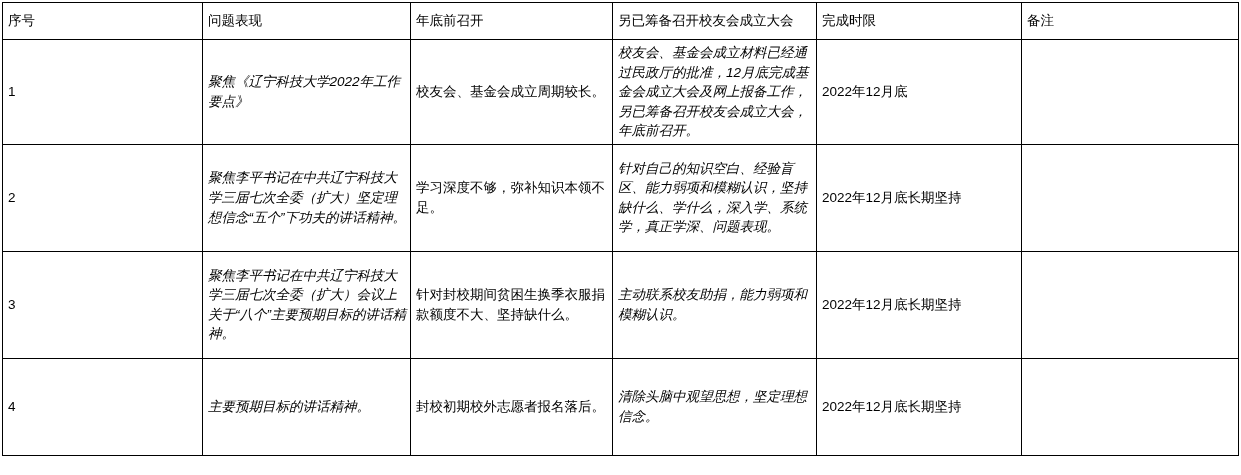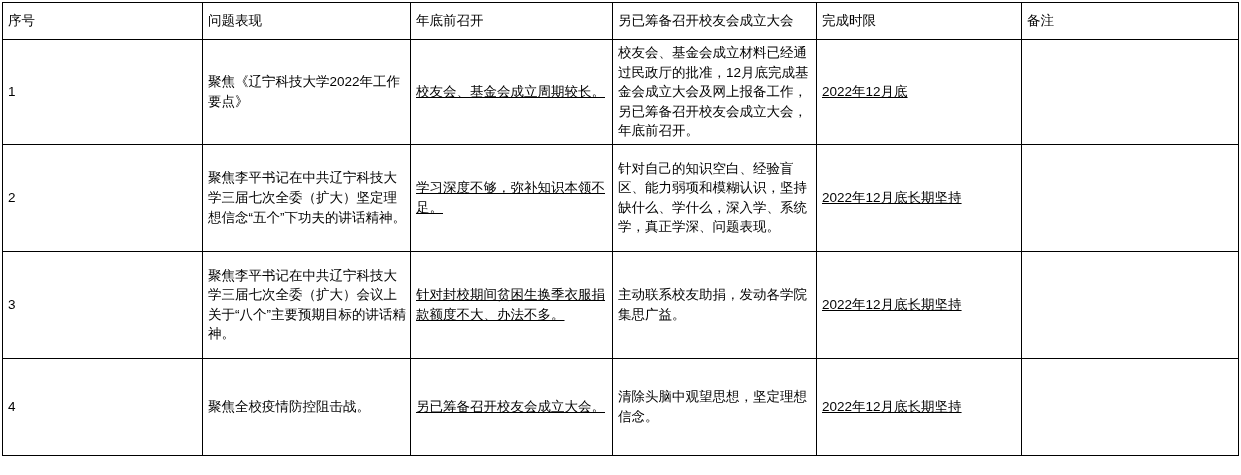--- a/index.html
+++ b/index.html
@@ -38,22 +38,22 @@
   .col-pledge { width: 204px; }
   .col-due    { width: 205px; }
   .col-note   { width: 217px; }
 
   tbody tr.r1 td { height: 76px; }
   tbody tr.r2 td { height: 100px; }
   tbody tr.r3 td { height: 100px; }
   tbody tr.r4 td { height: 90px; }
 
   .cell-index { vertical-align: middle; }
-  .cell-text  { vertical-align: middle; }
-  .cell-mid   { vertical-align: middle; text-decoration: underline; }
+  .cell-text  { vertical-align: middle; font-style: italic; }
+  .cell-mid   { vertical-align: middle; }
 </style>
 </head>
 <body>
 
 <table class="doc-table">
   <colgroup>
     <col class="col-no">
     <col class="col-cat">
     <col class="col-man">
     <col class="col-pledge">
@@ -83,27 +83,27 @@
       <td class="cell-index">2</td>
       <td class="cell-text">聚焦李平书记在中共辽宁科技大学三届七次全委（扩大）坚定理想信念“五个”下功夫的讲话精神。</td>
       <td class="cell-mid">学习深度不够，弥补知识本领不足。</td>
       <td class="cell-text">针对自己的知识空白、经验盲区、能力弱项和模糊认识，坚持缺什么、学什么，深入学、系统学，真正学深、问题表现。</td>
       <td class="cell-mid">2022年12月底长期坚持</td>
       <td class="cell-mid"></td>
     </tr>
     <tr class="r3">
       <td class="cell-index">3</td>
       <td class="cell-text">聚焦李平书记在中共辽宁科技大学三届七次全委（扩大）会议上关于“八个”主要预期目标的讲话精神。</td>
-      <td class="cell-mid">针对封校期间贫困生换季衣服捐款额度不大、办法不多。</td>
-      <td class="cell-text">主动联系校友助捐，发动各学院集思广益。</td>
+      <td class="cell-mid">针对封校期间贫困生换季衣服捐款额度不大、坚持缺什么。</td>
+      <td class="cell-text">主动联系校友助捐，能力弱项和模糊认识。</td>
       <td class="cell-mid">2022年12月底长期坚持</td>
       <td class="cell-mid"></td>
     </tr>
     <tr class="r4">
       <td class="cell-index">4</td>
-      <td class="cell-text">聚焦全校疫情防控阻击战。</td>
-      <td class="cell-mid">另已筹备召开校友会成立大会。</td>
+      <td class="cell-text">主要预期目标的讲话精神。</td>
+      <td class="cell-mid">封校初期校外志愿者报名落后。</td>
       <td class="cell-text">清除头脑中观望思想，坚定理想信念。</td>
       <td class="cell-mid">2022年12月底长期坚持</td>
       <td class="cell-mid"></td>
     </tr>
   </tbody>
 </table>
 
 </body></html>

